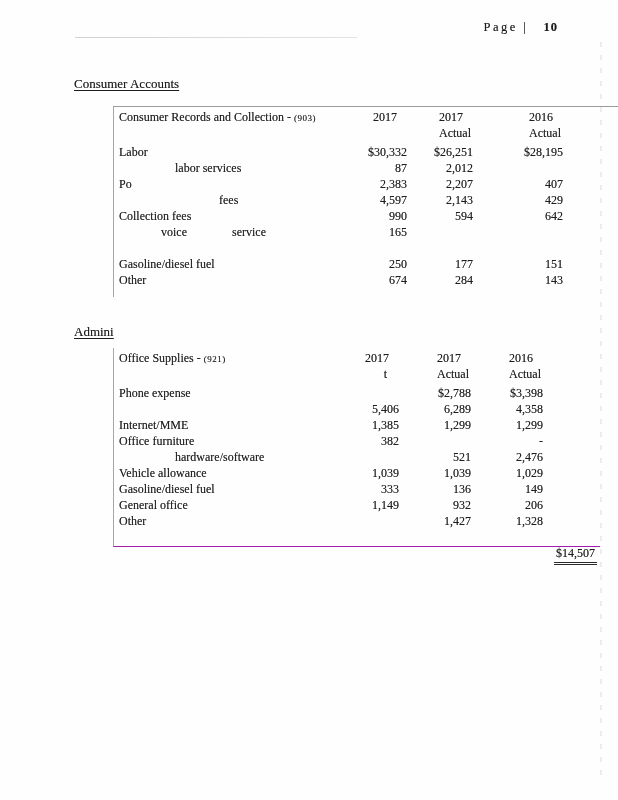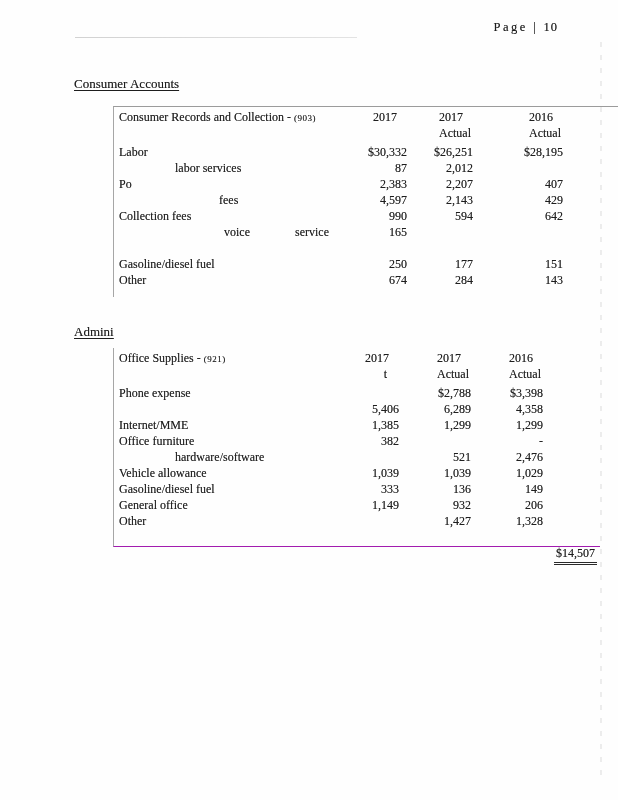--- a/index.html
+++ b/index.html
@@ -11,21 +11,21 @@
     -webkit-font-smoothing:antialiased;
   }
   .scan-text{ text-shadow:0 0 .5px rgba(40,40,40,.55); }
 
   
   .page-header{
     position:absolute; top:20px; right:60px;
     font-size:12.5px; white-space:nowrap;
   }
   .page-header .plabel{ letter-spacing:2.5px; }
-  .page-header .pnum{ font-weight:normal; margin-left:2px; letter-spacing:1px;}
+  .page-header .pnum{ font-weight:bold; margin-left:12px; letter-spacing:1px;}
 
   .top-rule{
     position:absolute; top:37px; left:75px; width:282px; height:1px;
     background:linear-gradient(to right,#d2d2d2,#e3e3e3);
   }
 
   .section-heading{
     position:absolute; left:74px;
     font-size:13px;
     text-decoration:underline;
@@ -54,21 +54,21 @@
   .trow{ line-height:16px; min-height:16px; }
   .cell{ white-space:nowrap; }
   .title-cell{ overflow:visible; }
   .code{ font-size:9px; letter-spacing:.5px; }
   .hy{ text-align:right; padding-right:10px; }
   .hs{ text-align:right; padding-right:2px; }
   #t2 .hs.first{ padding-right:12px; }
   .num{ text-align:right; }
   .label.ind1{ padding-left:56px; }
   .label.ind2{ padding-left:100px; }
-  .label.ind3{ padding-left:42px;text-align:right; }
+  .label.ind3{ padding-left:42px; }
   .label2{ margin-left:45px; }
 
   
   .grand-total{
     position:absolute; top:546px; right:21px;
     font-size:12px;
     border-bottom:3px double #2a2a2a;
     padding:0 2px 1px 2px;
   }
 

